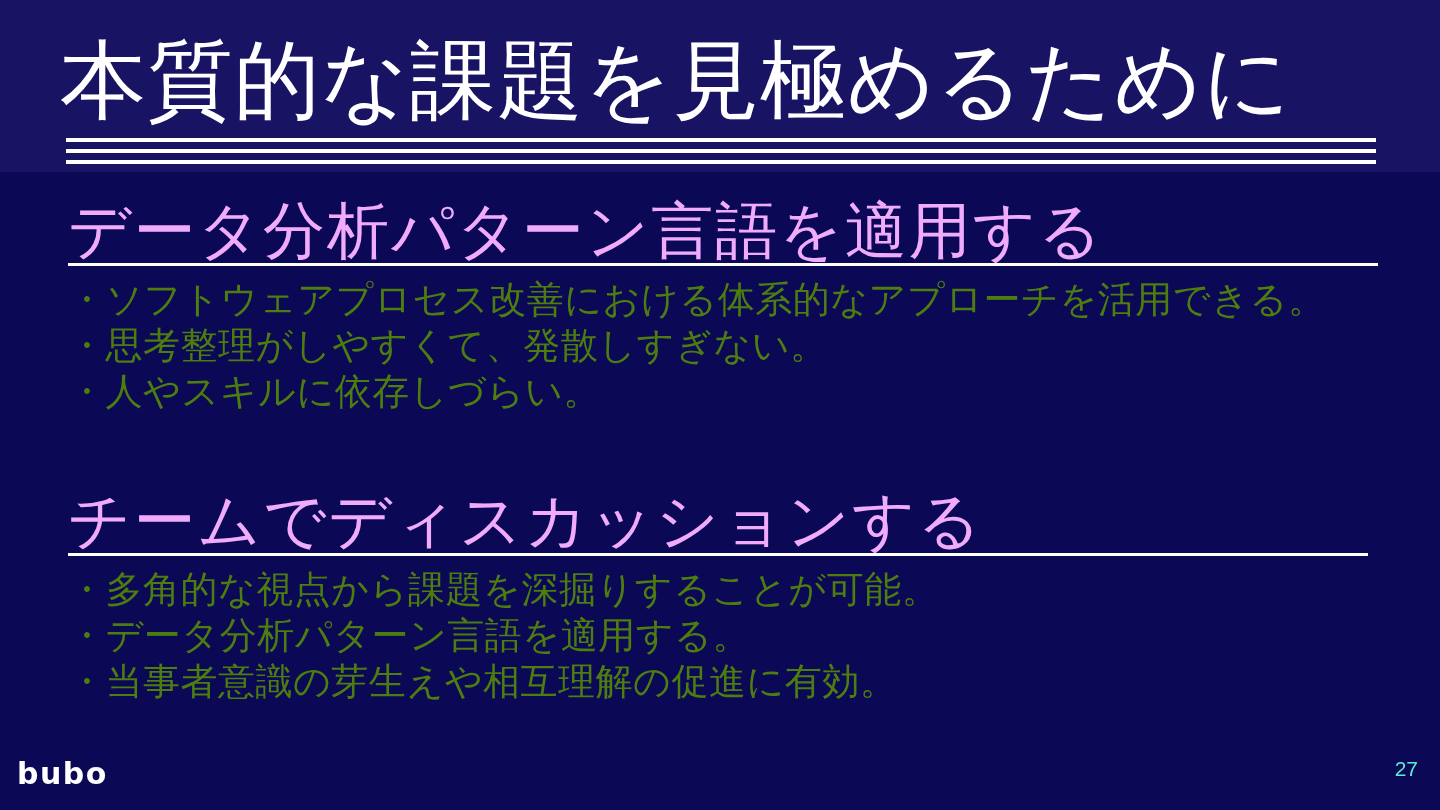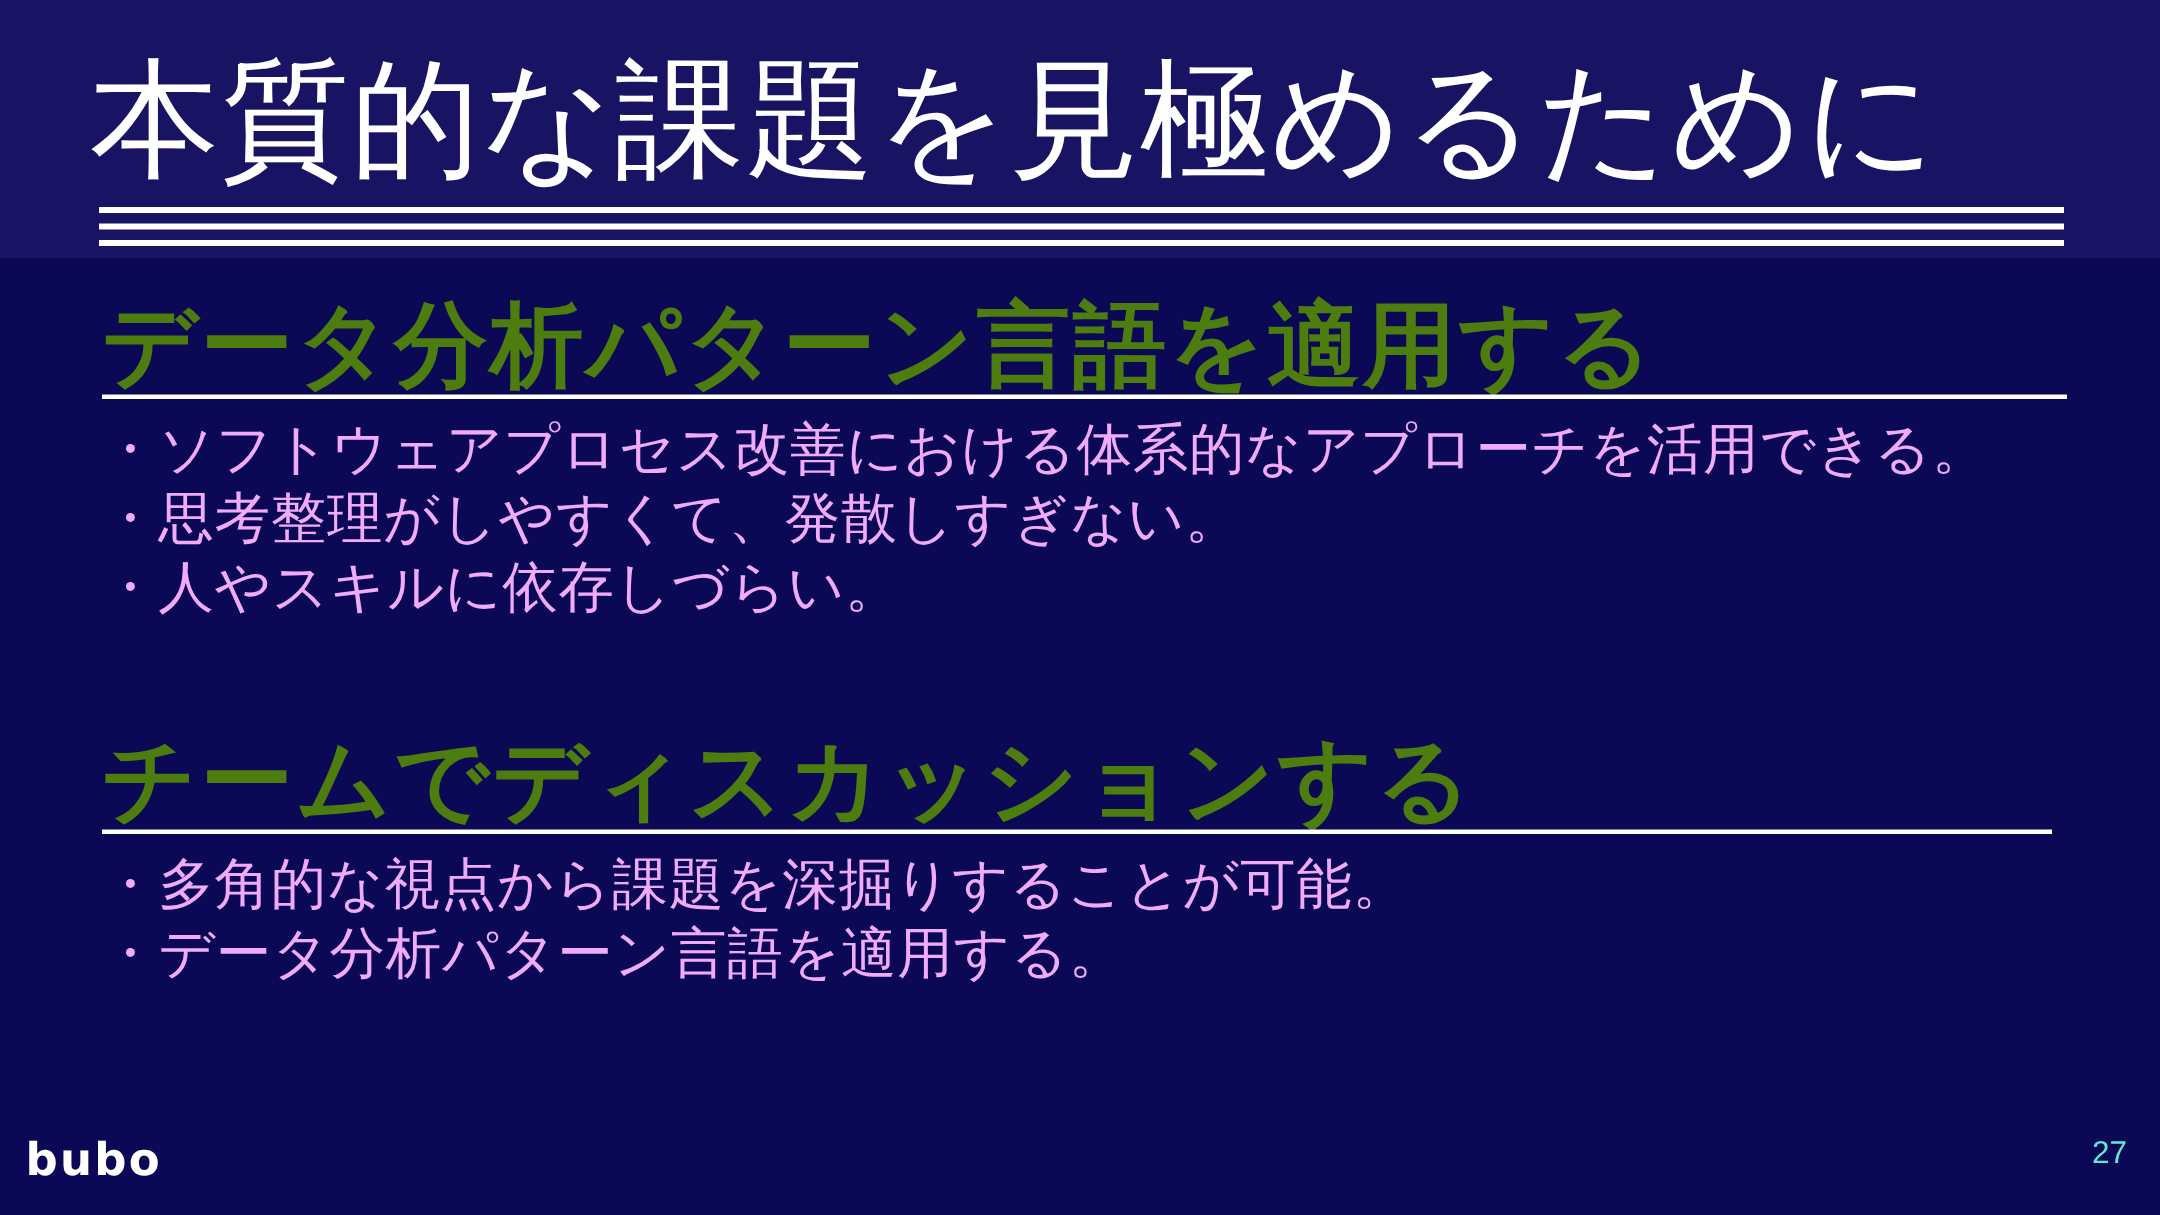--- a/index.html
+++ b/index.html
@@ -73,24 +73,24 @@
     position: absolute;
     left: 0;
     width: 1440px;
   }
   .section.s1 { top: 22px; }
   .section.s2 { top: 312px; }
 
   .section-heading {
     position: relative;
     margin: 0 0 0 68px;
-    color: #4d7c0f;
+    color: #f0abfc;
     font-size: 62px;
     line-height: 74px;
-    font-weight: 700;
+    font-weight: 400;
     letter-spacing: 2px;
     white-space: nowrap;
     display: inline-block;
   }
   .section-heading .heading-underline {
     position: absolute;
     left: 0;
     bottom: 2px;
     height: 3px;
     background: #ffffff;
@@ -99,21 +99,21 @@
   .s2 .section-heading .heading-underline { width: 1300px; }
 
   .bullets {
     margin: 9px 0 0 0;
     padding: 0;
     list-style: none;
   }
   .bullets li {
     margin: 0 0 0 68px;
     padding: 0;
-    color: #f0abfc;
+    color: #4d7c0f;
     font-size: 37px;
     line-height: 46px;
     font-weight: 400;
     letter-spacing: 0.5px;
     white-space: nowrap;
   }
 
   
   .footer-logo {
     position: absolute;
@@ -167,20 +167,21 @@
     </div>
 
     <div class="section s2">
       <div class="section-heading">
         <span>チームでディスカッションする</span>
         <span class="heading-underline"></span>
       </div>
       <ul class="bullets">
         <li>・多角的な視点から課題を深掘りすることが可能。</li>
         <li>・データ分析パターン言語を適用する。</li>
+        <li>・当事者意識の芽生えや相互理解の促進に有効。</li>
       </ul>
     </div>
 
   </div>
 
   <div class="footer-logo">bubo</div>
 
   <div class="page-number">27</div>
 
 </div>

